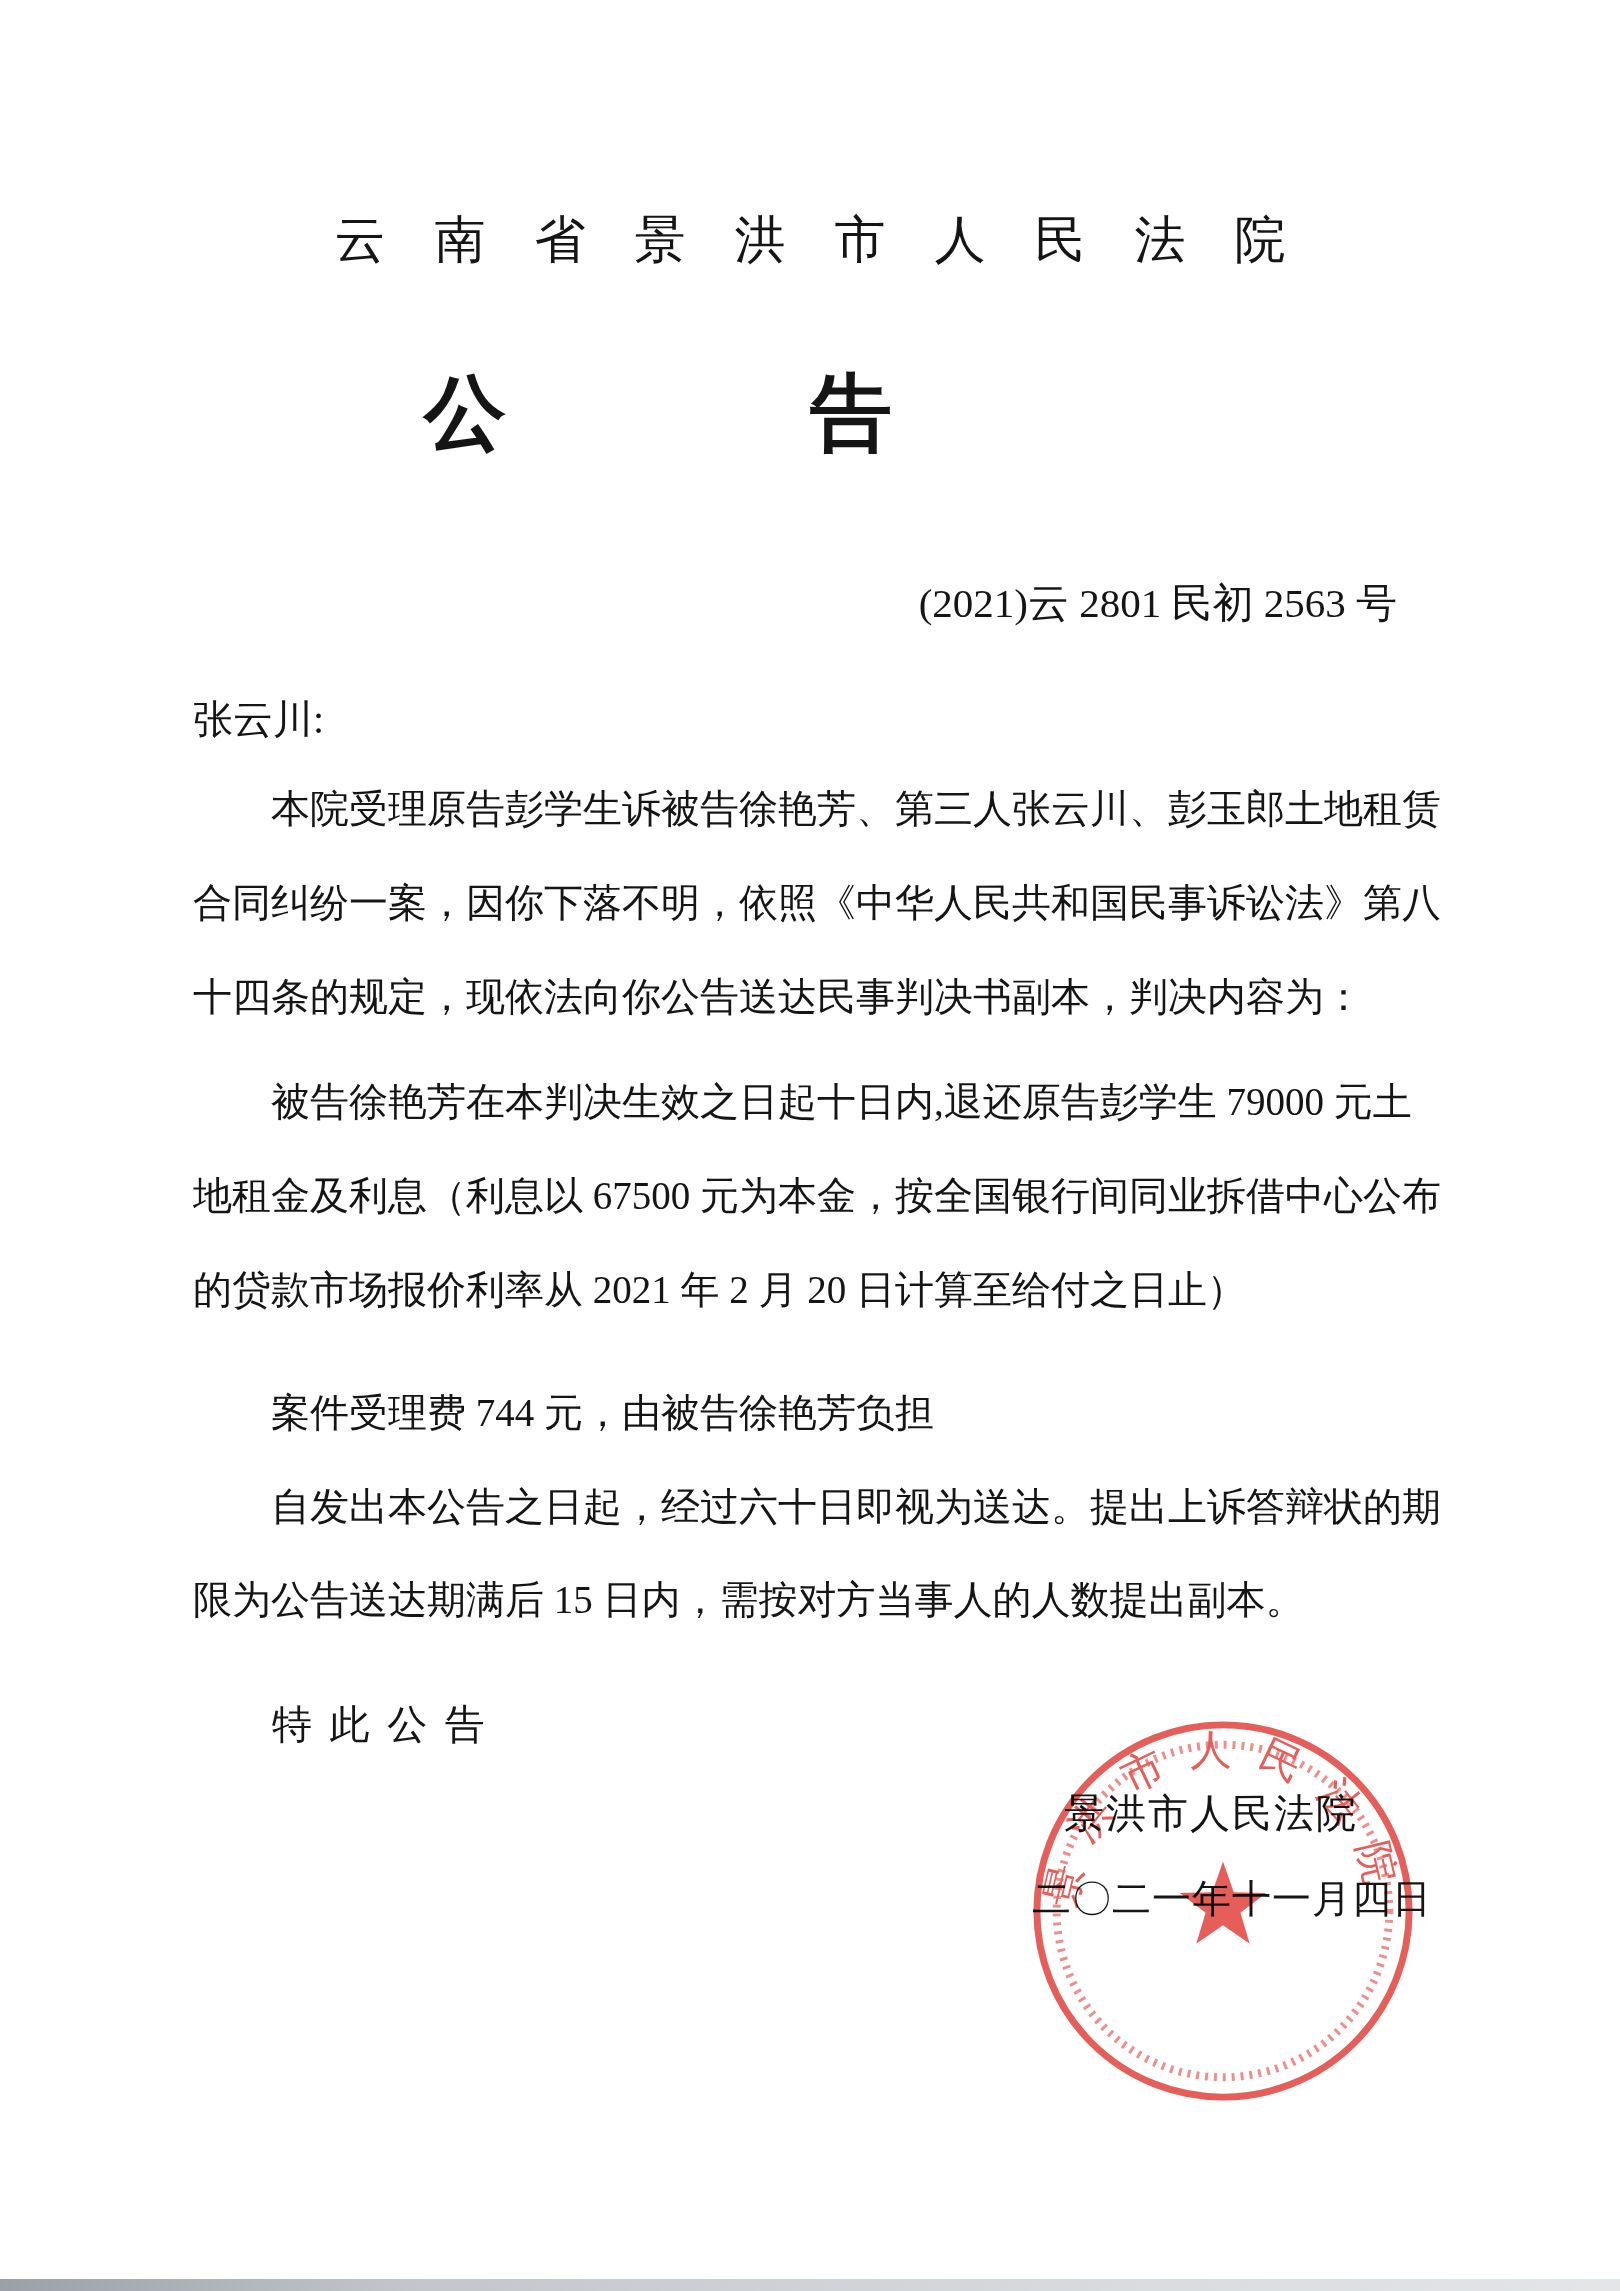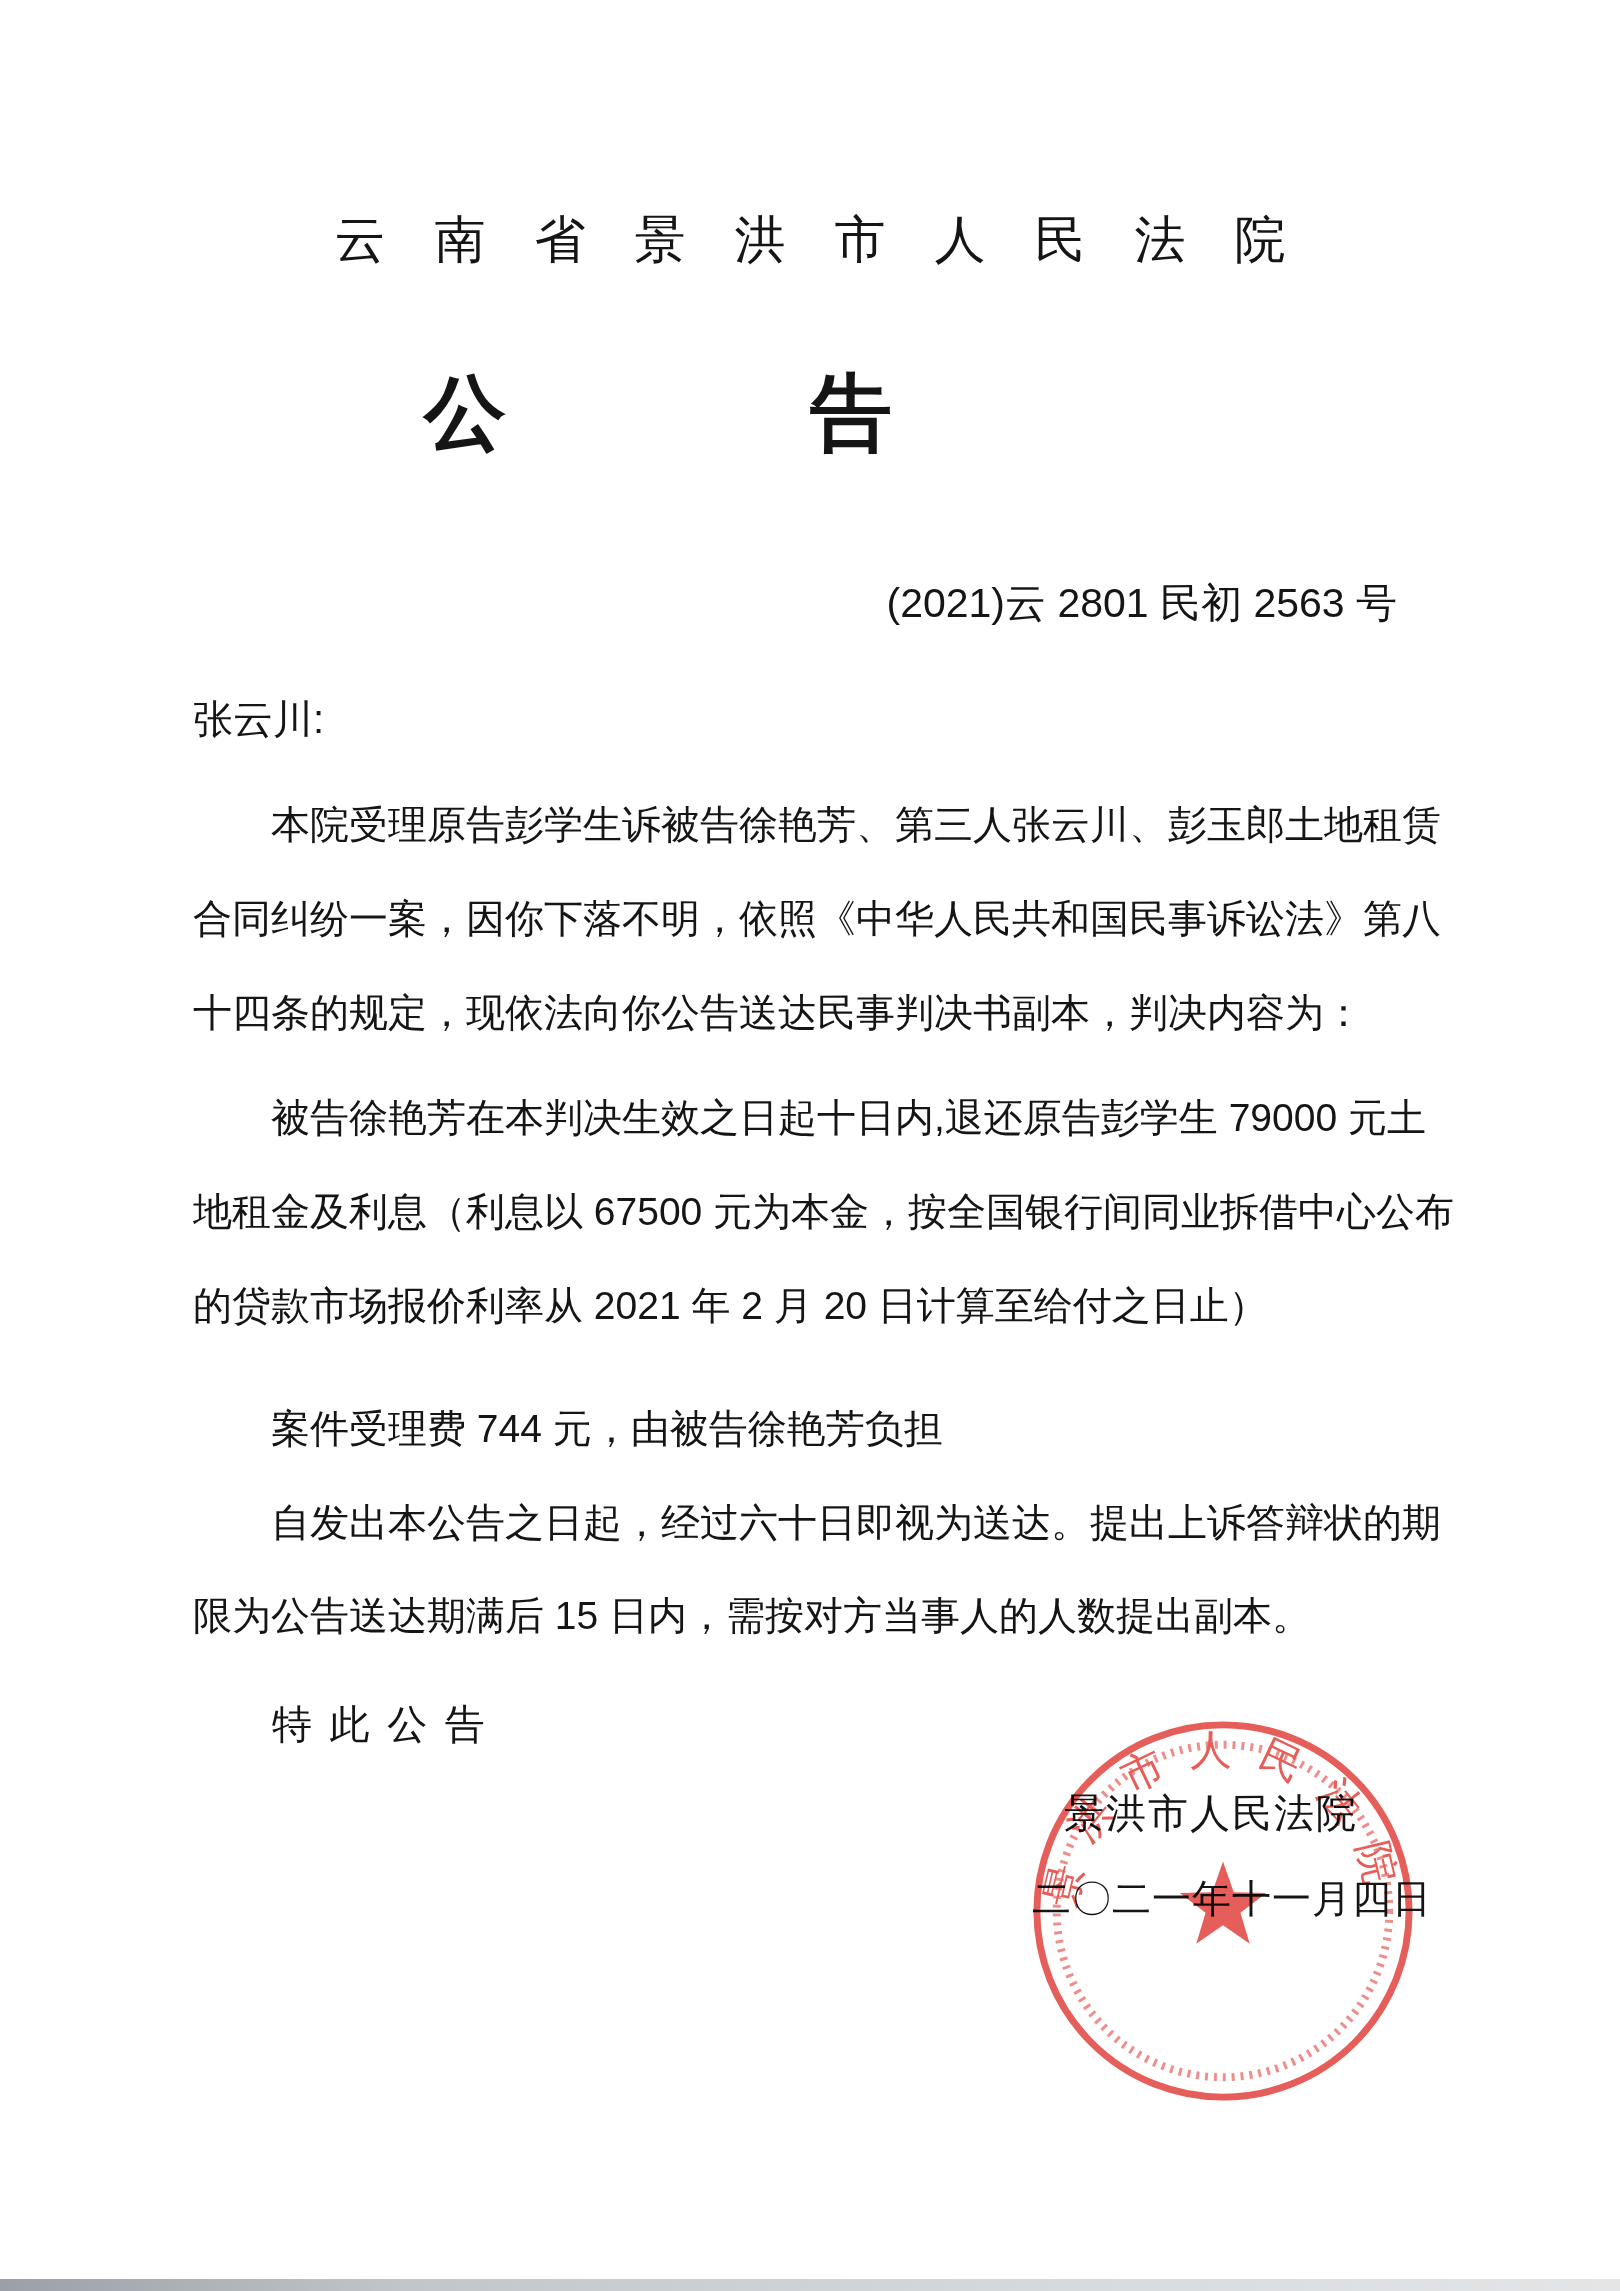--- a/index.html
+++ b/index.html
@@ -1,20 +1,20 @@
 <!DOCTYPE html>
 <html><head>
 <meta charset="utf-8">
 <style>
   html,body{margin:0;padding:0;background:#ffffff;}
   .page{
     position:relative;
     width:1620px;height:2292px;
     background:#ffffff;
-    font-family:Liberation Sans, sans-serif;
+    font-family:Liberation Serif, serif;
     color:#151515;
     overflow:hidden;
   }
   .court-title{
     position:absolute;top:206px;left:0;width:100%;
     text-align:center;font-size:51px;font-weight:500;
     letter-spacing:49px;padding-left:49px;box-sizing:border-box;
     white-space:nowrap;
   }
   .doc-type{
@@ -26,21 +26,21 @@
   .case-number{
     position:absolute;top:576px;right:223px;
     font-size:41px;white-space:nowrap;
   }
   .recipient{
     position:absolute;top:680px;left:193px;
     font-size:40px;white-space:nowrap;margin-top:12px;
   }
   .body-line{
     position:absolute;left:193px;width:1225px;
-    font-size:39px;line-height:53px;white-space:nowrap;margin-top:16px;
+    font-size:39px;line-height:53px;white-space:nowrap;
   }
   .body-line.indent{padding-left:78px;box-sizing:border-box;}
   .closing{
     position:absolute;top:1697px;left:272px;
     font-size:40px;letter-spacing:17.6px;white-space:nowrap;
   }
   .sig-court{
     position:absolute;top:1786px;left:1064px;
     font-size:40px;letter-spacing:2px;white-space:nowrap;
   }

